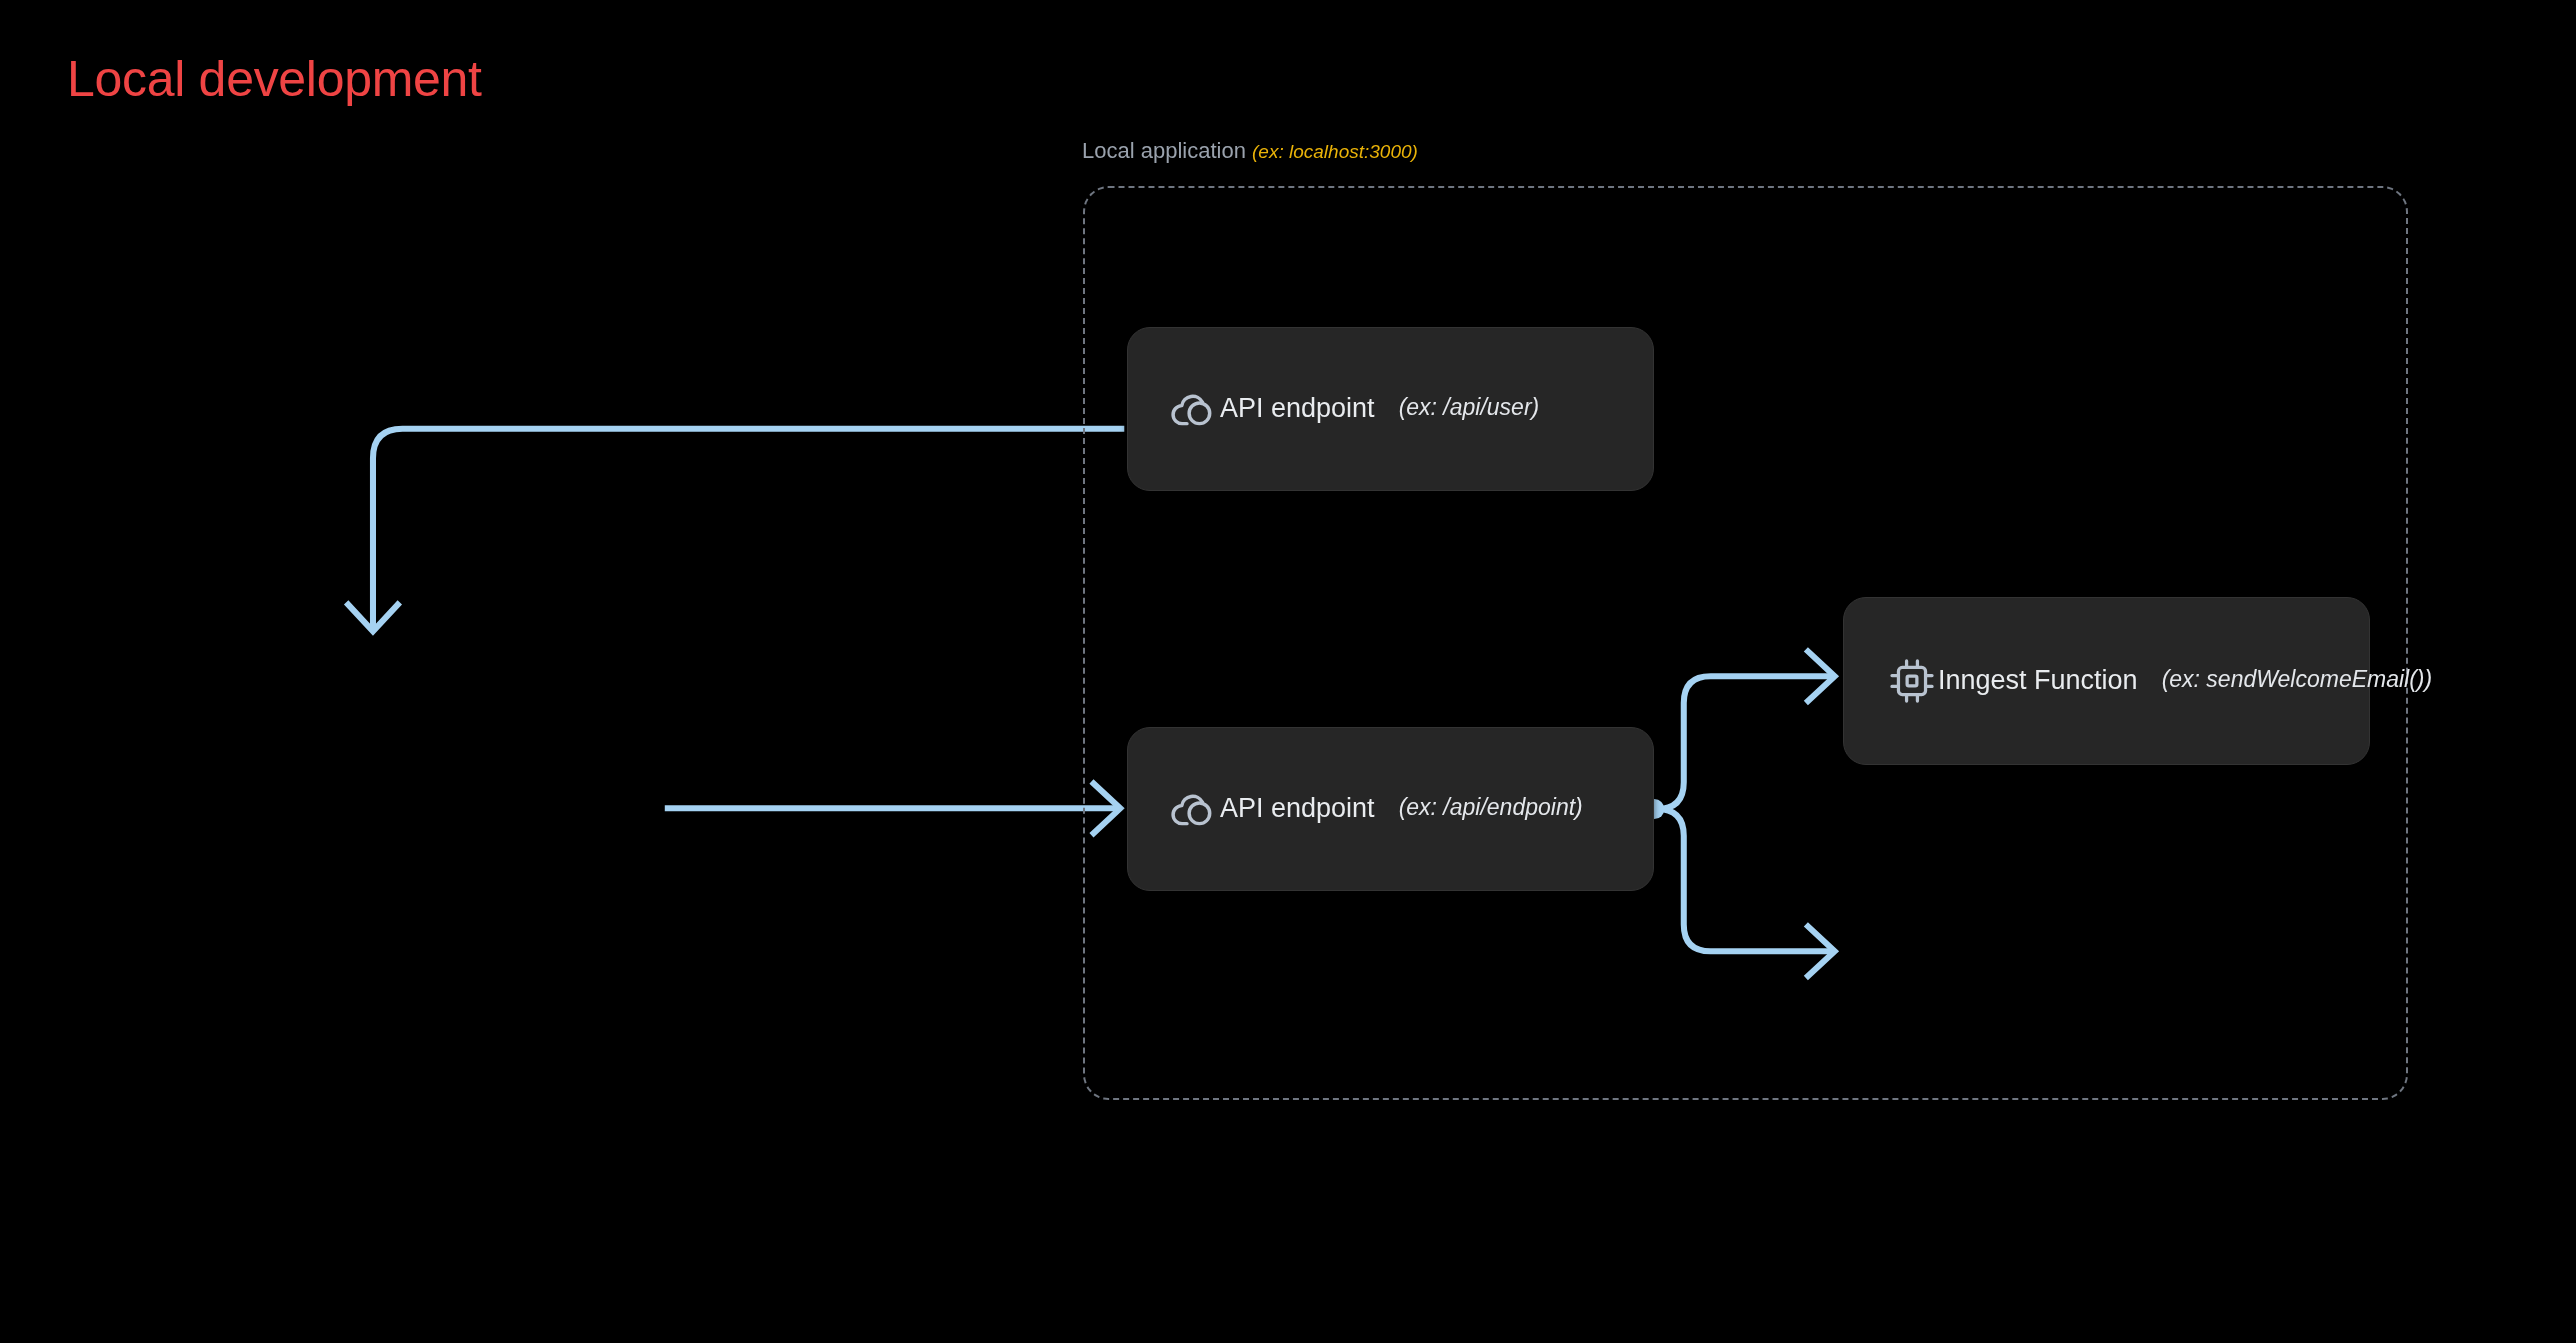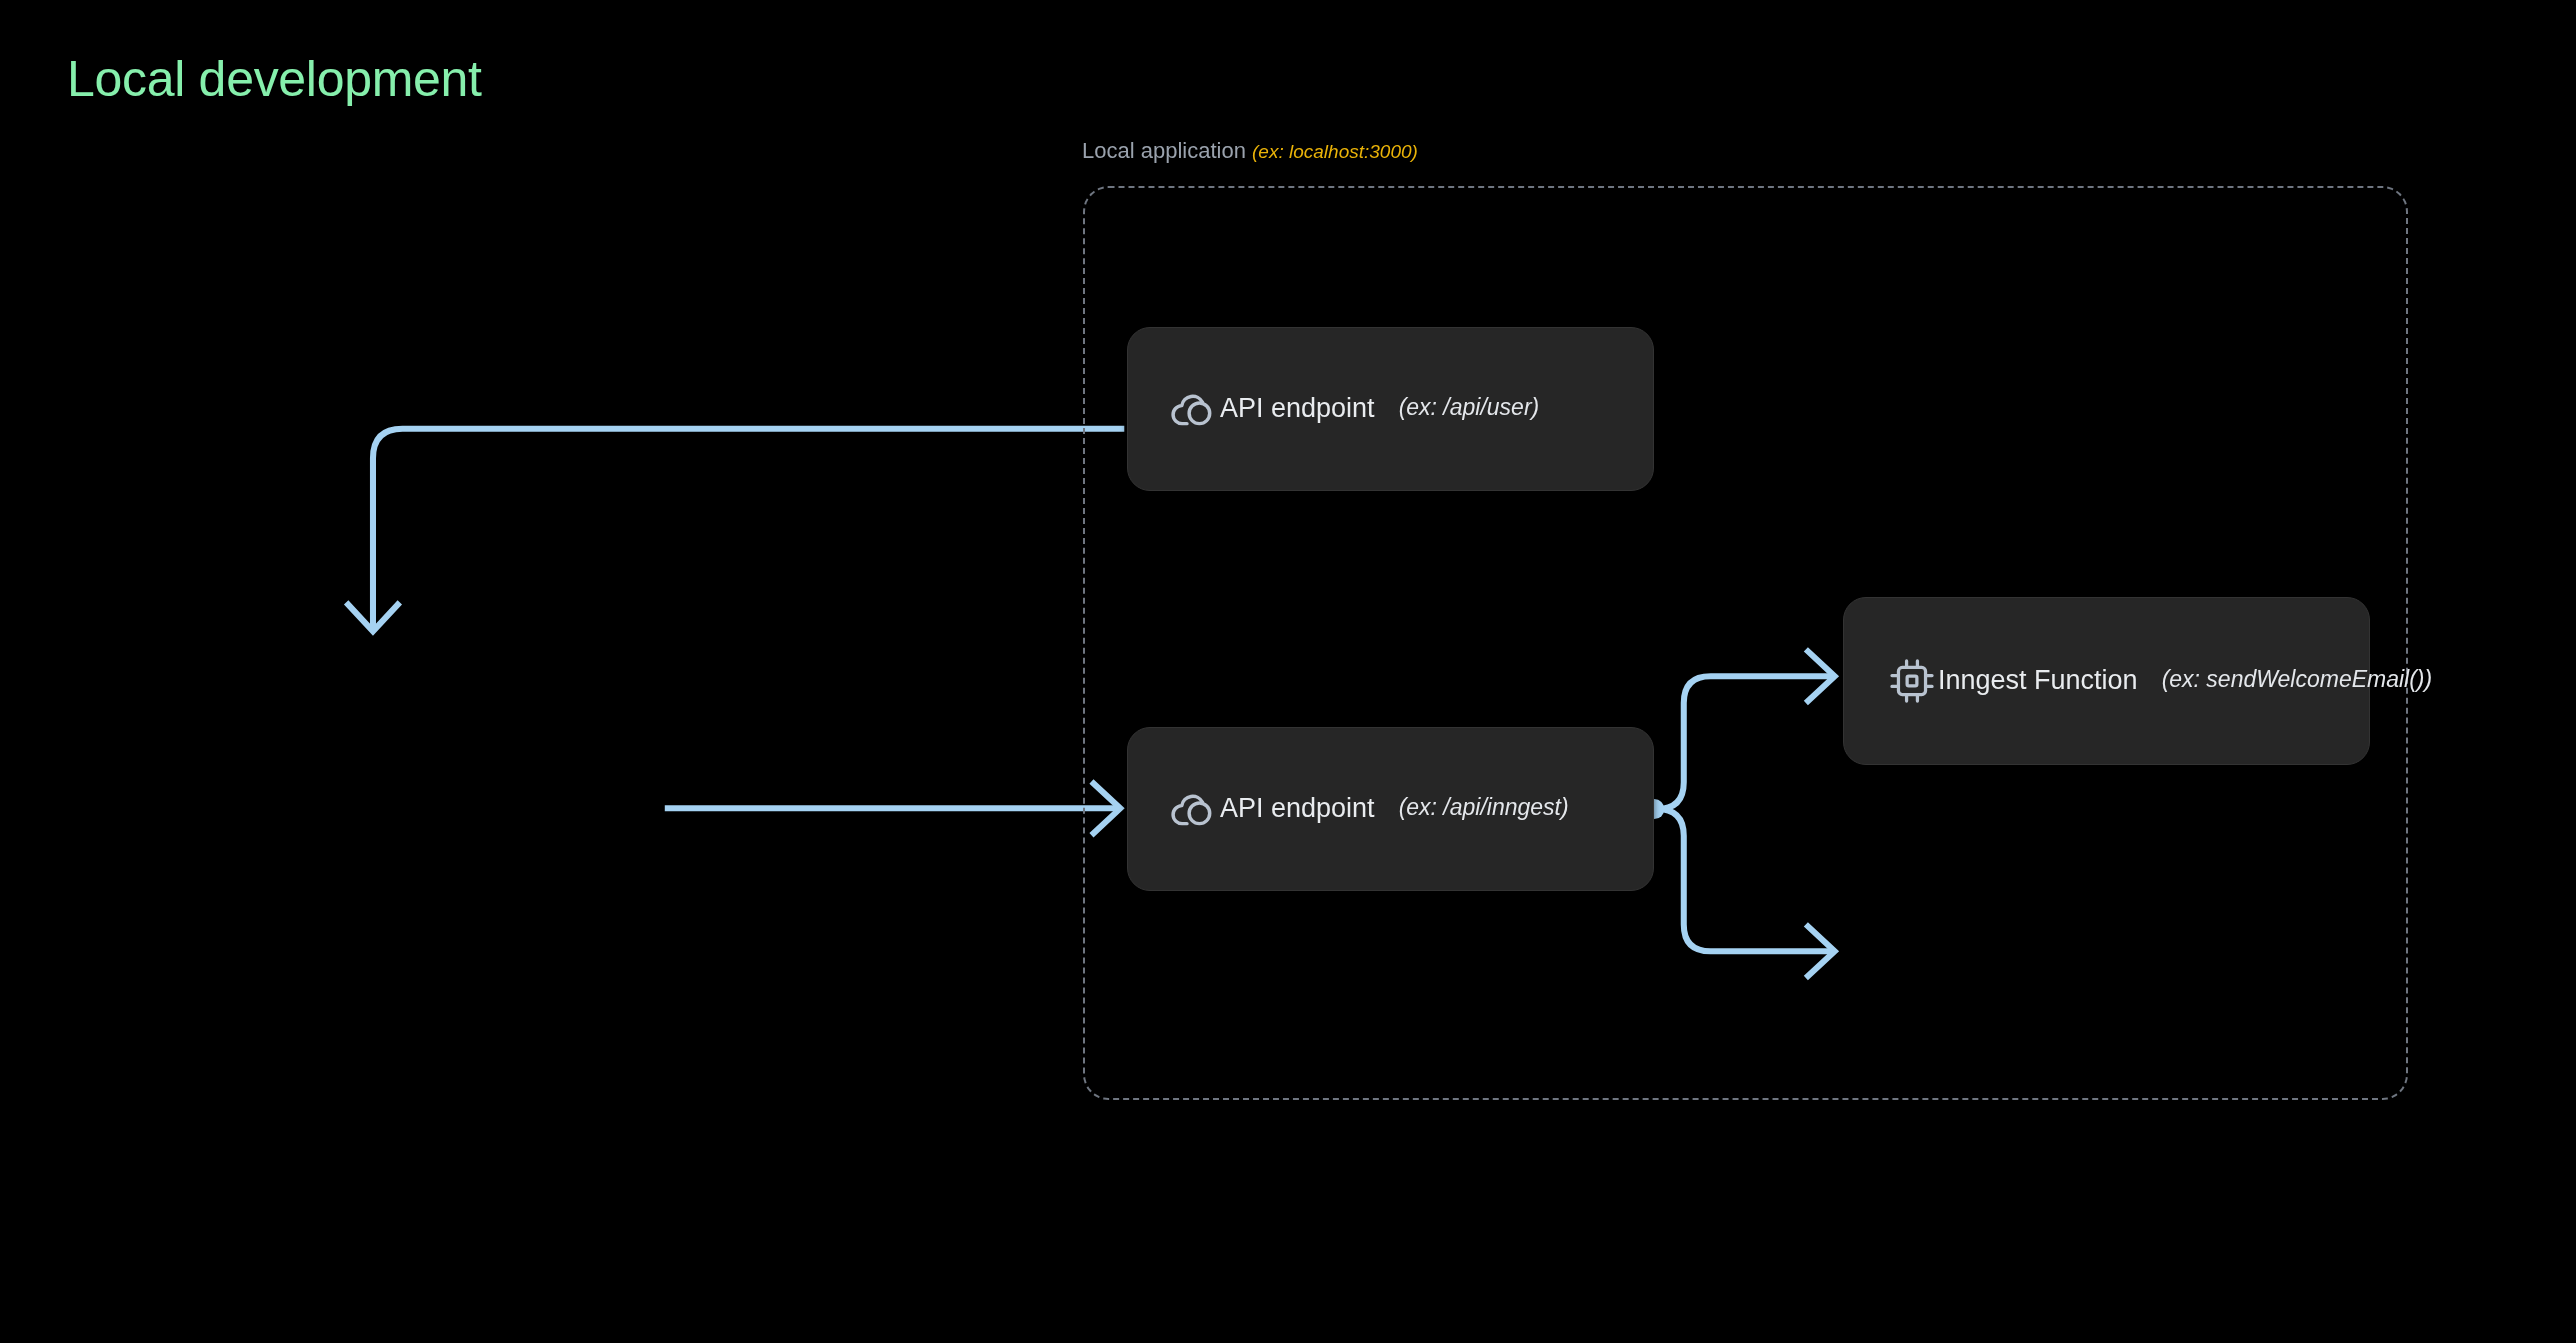--- a/index.html
+++ b/index.html
@@ -17,21 +17,21 @@
     -webkit-font-smoothing: antialiased;
   }
 
   
   #page-title {
     position: absolute;
     left: 67px;
     top: 54px;
     font-size: 50px;
     line-height: 1;
-    color: #86efac;
+    color: #ef4444;
     font-weight: 400;
     letter-spacing: -0.3px;
     white-space: nowrap;
   }
 
   
   #app-container-label {
     position: absolute;
     left: 1082px;
     top: 138px;
@@ -171,21 +171,21 @@
     <span class="node-icon">
       <svg width="52" height="52" viewBox="0 0 48 48" xmlns="http://www.w3.org/2000/svg">
         <g fill="none" stroke="#b9c3d0" stroke-width="3.2" stroke-linecap="round" stroke-linejoin="round">
           <path d="M17.5 37.5 h-4.2 a8.3 8.3 0 0 1 -0.6 -16.6 a10.2 10.2 0 0 1 19.2 -3.0"></path>
           <circle cx="29" cy="28" r="9.5"></circle>
         </g>
       </svg>
     </span>
     <span class="node-text">
       <span class="node-title">API endpoint</span>
-      <span class="node-sub">(ex: /api/inngest)</span>
+      <span class="node-sub">(ex: /api/endpoint)</span>
     </span>
   </div>
 
   
   <div class="node" id="node-fn-welcome">
     <span class="node-icon">
       <svg width="52" height="52" viewBox="0 0 48 48" xmlns="http://www.w3.org/2000/svg">
         <g fill="none" stroke="#b9c3d0" stroke-width="3" stroke-linecap="round" stroke-linejoin="round">
           <rect x="11.5" y="11.5" width="25" height="25" rx="3.5"></rect>
           <rect x="19.5" y="19.5" width="9" height="9" rx="1.5"></rect>

